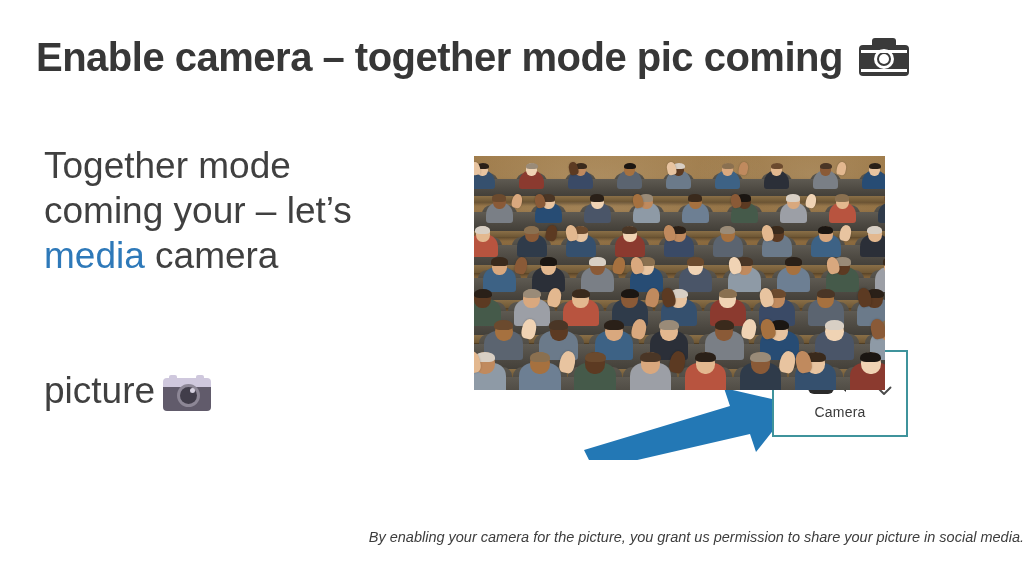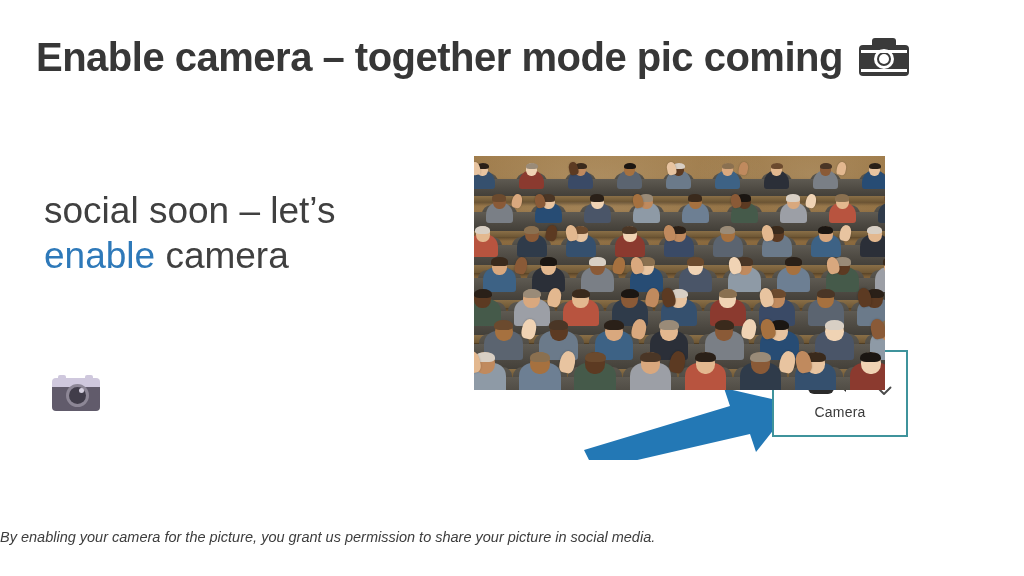--- a/index.html
+++ b/index.html
@@ -274,21 +274,21 @@
     color: #3a3a3a;
     letter-spacing: .2px;
   }
 
   
   #footer-note {
     position: absolute;
     left: 0;
     right: 0;
     top: 529px;
-    text-align: left;
+    text-align: right;
     font-style: italic;
     font-size: 14.5px;
     color: #3d3d3d;
   }
 </style>
 </head>
 <body>
 
 <div id="slide-title">
   <span class="title-text">Enable camera – together mode pic coming</span>
@@ -296,26 +296,26 @@
     <span class="top"></span>
     <span class="body"></span>
     <span class="stripe s1"></span>
     <span class="stripe s2"></span>
     <span class="lens-outer"></span>
     <span class="lens-inner"></span>
   </span>
 </div>
 
 <div id="body-copy">
-  <br>
-  <span>social soon – let’s</span><br>
-  <span class="accent">enable</span><span> camera</span><br>
+  <span>Together mode</span><br>
+  <span>coming your – let’s</span><br>
+  <span class="accent">media</span><span> camera</span><br>
   <br>
   <br>
-  <span class="cam-emoji-color">
+  <span>picture</span><span class="cam-emoji-color">
     <span class="cnub-l"></span>
     <span class="cnub-r"></span>
     <span class="cbody"></span>
     <span class="ctop"></span>
     <span class="clens1"></span>
     <span class="clens2"></span>
     <span class="cglint"></span>
   </span>
 </div>
 

